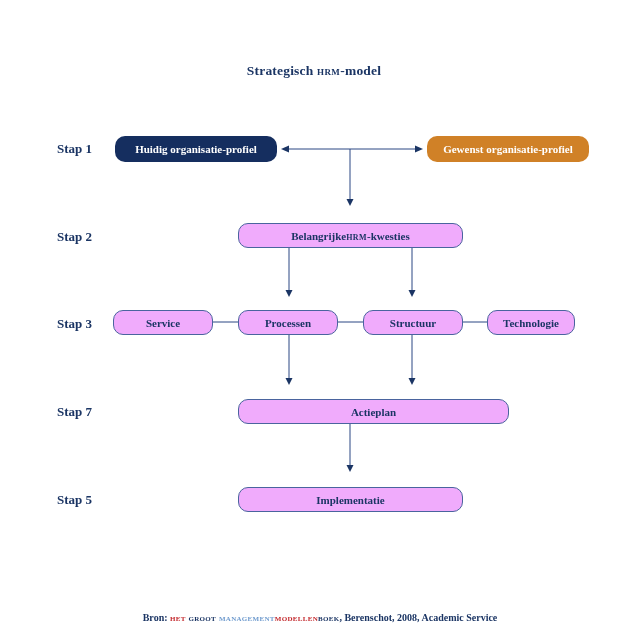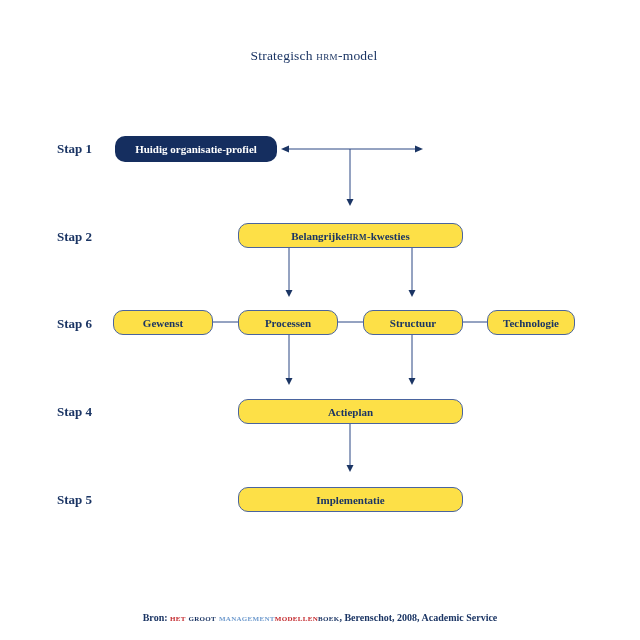--- a/index.html
+++ b/index.html
@@ -1,39 +1,39 @@
 <!DOCTYPE html>
 <html style="--navy: #1b3564; --navy-fill: #152e5f; --orange-fill: #d08127; --box-border: #4a649e; --line: #2a4683; --red: #c3272b; --steel-blue: #6f9bce;"><head>
 <meta charset="utf-8">
 <style>
   html,body{margin:0;padding:0;background:#ffffff;}
   .canvas{
     position:relative;width:640px;height:640px;background:#ffffff;overflow:hidden;
     font-family:"Liberation Serif","DejaVu Serif",serif;
   }
   .title{
-    position:absolute;top:48px;left:0;right:12px;margin:0;
-    text-align:center;font-size:13.5px;font-weight:normal;
+    position:absolute;top:48px;left:0;right:12px;margin:15px;
+    text-align:center;font-size:13.5px;font-weight:bold;
     color:var(--navy,#1b3564);letter-spacing:.2px;
   }
   .sc{font-variant:small-caps;letter-spacing:.4px;}
   .stap{
     position:absolute;left:57px;height:14px;line-height:14px;
     font-size:13px;font-weight:bold;color:var(--navy,#1b3564);
   }
   .box{
     position:absolute;height:25px;display:flex;align-items:center;justify-content:center;
     font-size:11px;font-weight:bold;text-align:center;
     border-radius:10px;box-sizing:border-box;
   }
   .box.solid{height:26px;color:#ffffff;border:none;}
   .box.navy{background:var(--navy-fill,#152e5f);}
   .box.orange{background:var(--orange-fill,#d08127);}
   .box.outline{
-    background:#fde047;border:1px solid var(--box-border,#4a649e);
+    background:#f0abfc;border:1px solid var(--box-border,#4a649e);
     color:var(--navy,#1b3564);
   }
   .connectors{position:absolute;left:0;top:0;width:640px;height:640px;}
   .connectors line{stroke:var(--line,#2a4683);stroke-width:1;}
   .connectors polygon{fill:var(--navy,#1b3564);}
   .source{
     position:absolute;top:612px;left:0;right:0;text-align:center;
     font-size:10px;font-weight:bold;color:var(--navy,#1b3564);
   }
   .source .caps{font-variant:small-caps;letter-spacing:.3px;}
@@ -43,22 +43,22 @@
 </style>
 </head>
 <body>
 
 <div class="canvas">
 
   <h1 class="title"><span>Strategisch </span><span class="sc">hrm</span><span>-model</span></h1>
 
   <div class="stap" style="top:142px">Stap 1</div>
   <div class="stap" style="top:230px">Stap 2</div>
-  <div class="stap" style="top:317px">Stap 6</div>
-  <div class="stap" style="top:405px">Stap 4</div>
+  <div class="stap" style="top:317px">Stap 3</div>
+  <div class="stap" style="top:405px">Stap 7</div>
   <div class="stap" style="top:493px">Stap 5</div>
 
   <svg class="connectors" width="640" height="640" viewBox="0 0 640 640" aria-hidden="true">
 
     <line x1="288" y1="149" x2="416" y2="149"></line>
     <polygon points="281,149 289,145.5 289,152.5"></polygon>
     <polygon points="423,149 415,145.5 415,152.5"></polygon>
 
     <line x1="350" y1="149" x2="350" y2="200"></line>
     <polygon points="346.5,199 353.5,199 350,206"></polygon>
@@ -75,31 +75,32 @@
     <line x1="289" y1="335" x2="289" y2="379"></line>
     <polygon points="285.5,378 292.5,378 289,385"></polygon>
     <line x1="412" y1="335" x2="412" y2="379"></line>
     <polygon points="408.5,378 415.5,378 412,385"></polygon>
 
     <line x1="350" y1="424" x2="350" y2="466"></line>
     <polygon points="346.5,465 353.5,465 350,472"></polygon>
   </svg>
 
   <div class="box solid navy" style="left:115px;top:136px;width:162px">Huidig organisatie-profiel</div>
+  <div class="box solid orange" style="left:427px;top:136px;width:162px">Gewenst organisatie-profiel</div>
 
   <div class="box outline" style="left:238px;top:223px;width:225px">
       <span>Belangrijke </span>
       <span class="sc">hrm</span>
       <span>-kwesties</span>
     </div>
 
-  <div class="box outline" style="left:113px;top:310px;width:100px">Gewenst</div>
+  <div class="box outline" style="left:113px;top:310px;width:100px">Service</div>
   <div class="box outline" style="left:238px;top:310px;width:100px">Processen</div>
   <div class="box outline" style="left:363px;top:310px;width:100px">Structuur</div>
   <div class="box outline" style="left:487px;top:310px;width:88px">Technologie</div>
 
-  <div class="box outline" style="left:238px;top:399px;width:225px">Actieplan</div>
+  <div class="box outline" style="left:238px;top:399px;width:271px">Actieplan</div>
 
   <div class="box outline" style="left:238px;top:487px;width:225px">Implementatie</div>
 
   <div class="source"><span class="c-navy">Bron: </span><span class="c-red caps">het&nbsp;</span><span class="c-navy caps">groot&nbsp;</span><span class="c-steel caps">management</span><span class="c-red caps">modellen</span><span class="c-navy caps">boek</span><span class="c-navy">, Berenschot, 2008, Academic Service</span></div>
 
 </div>
 
 </body></html>

